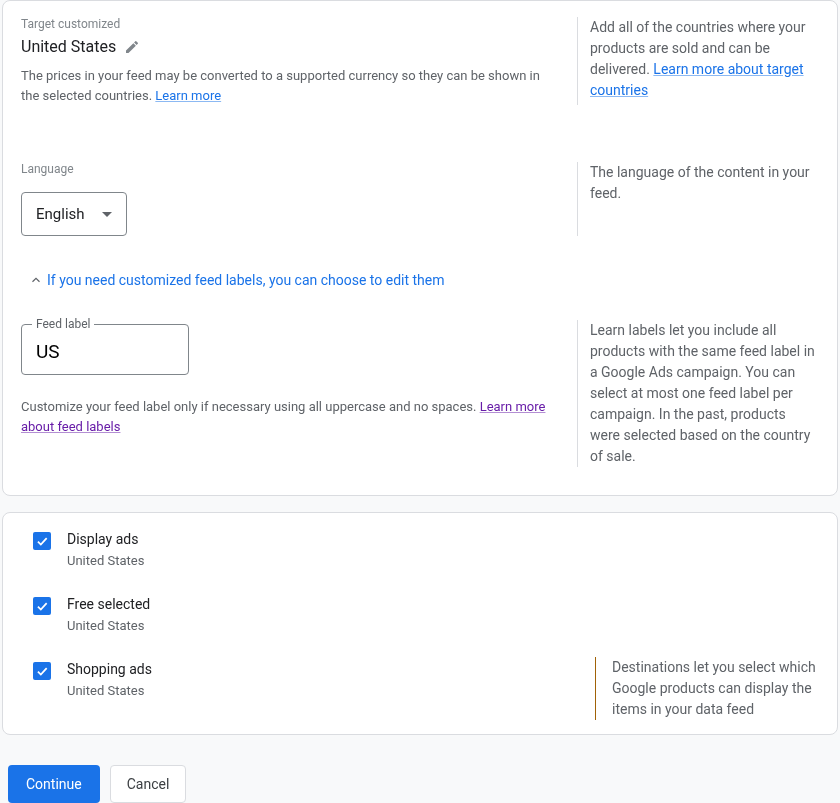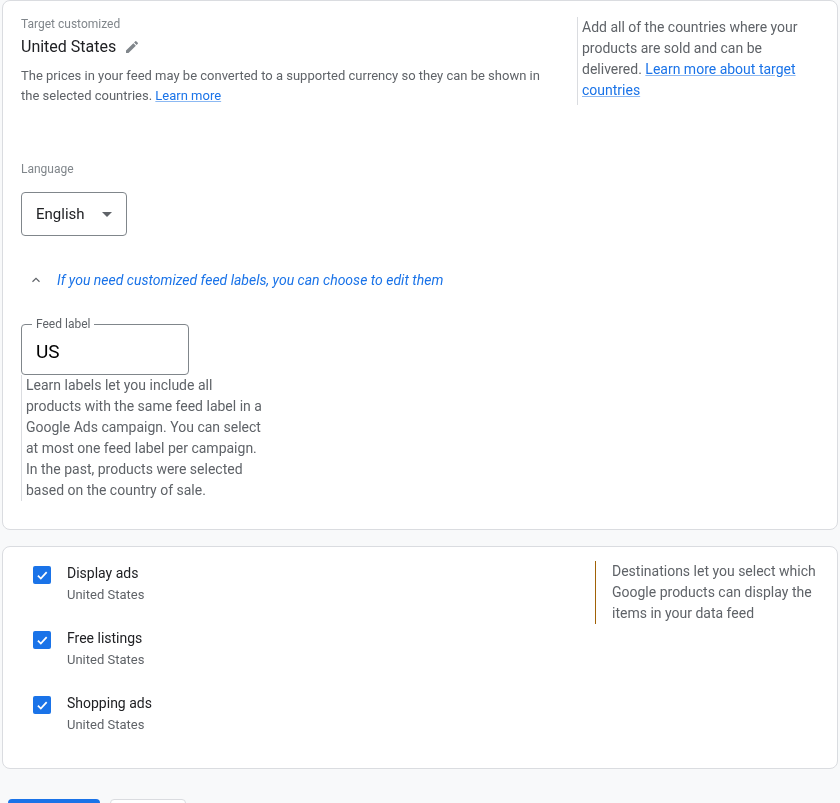--- a/index.html
+++ b/index.html
@@ -21,21 +21,21 @@
     display: flex;
     padding: 16px 18px;
   }
   .left-col {
     flex: 1;
     padding-right: 24px;
   }
   .right-col {
     width: 242px;
     border-left: 1px solid #dadce0;
-    padding-left: 4px;
+    padding-left: 12px;
     color: #5f6368;
     line-height: 1.5;
   }
   .field-label {
     font-size: 12px;
     color: #80868b;
     margin-bottom: 6px;
   }
   .country-row {
     display: flex;
@@ -80,26 +80,25 @@
   }
   .caret {
     width: 0; height: 0;
     border-left: 5px solid transparent;
     border-right: 5px solid transparent;
     border-top: 5px solid #5f6368;
   }
   .collapse-row {
     display: flex;
     align-items: center;
-    gap: 14px;
+    gap: 4px;
     padding: 20px 26px 8px 26px;
     color: #1a73e8;
     cursor: pointer;
     font-size: 14px;
-    font-style: italic;
   }
   .chevron-up {
     width: 14px; height: 14px;
     stroke: #5f6368;
     stroke-width: 2;
     fill: none;
   }
   .outlined-field {
     position: relative;
     border: 1px solid #80868b;
@@ -160,20 +159,21 @@
     font-size: 14px;
     color: #202124;
   }
   .dest-sub {
     font-size: 13px;
     color: #5f6368;
     margin-top: 6px;
   }
   .dest-section {
     display: flex;
+    align-items: flex-end;
   }
   .dest-left {
     flex: 1;
   }
   .dest-right {
     width: 242px;
     border-left: 1px solid #a16207;
     padding: 0 18px 0 16px;
     margin: 14px 0;
     color: #5f6368;
@@ -231,34 +231,40 @@
   </div>
 
   <div class="section" style="padding-top:4px;margin-top:37px;">
     <div class="left-col">
       <div class="field-label">Language</div>
       <div class="select-box">
         <span>English</span>
         <span class="caret"></span>
       </div>
     </div>
+    <div class="right-col">
+      <span>The language of the content in your feed.</span>
+    </div>
   </div>
 
   <div class="collapse-row">
     <svg class="chevron-up" viewBox="0 0 24 24">
       <polyline points="6 15 12 9 18 15"></polyline>
     </svg>
     <span>If you need customized feed labels, you can choose to edit them</span>
   </div>
 
-  <div class="section" style="padding-top:24px; padding-bottom:28px;flex-direction:column;">
+  <div class="section" style="padding-top:24px; padding-bottom:28px;">
     <div class="left-col">
       <div class="outlined-field">
         <span class="floating-label">Feed label</span>
         <input type="text" value="US" style="">
+      </div>
+      <div class="helper-text" style="margin-top:22px;">
+        <span>Customize your feed label only if necessary using all uppercase and no spaces. </span><a class="link visited">Learn more about feed labels</a>
       </div>
     </div>
     <div class="right-col">
       <span>Learn labels let you include all products with the same feed label in a Google Ads campaign. You can select at most one feed label per campaign. In the past, products were selected based on the country of sale.</span>
     </div>
   </div>
 
 </div>
 
 <div class="card">
@@ -276,21 +282,21 @@
             <div class="dest-sub">United States</div>
           </div>
         </div>
         <div class="dest-item">
           <div class="checkbox">
             <svg viewBox="0 0 24 24">
                 <polyline points="5 13 10 18 20 7"></polyline>
               </svg>
           </div>
           <div>
-            <div class="dest-label">Free listings</div>
+            <div class="dest-label">Free selected</div>
             <div class="dest-sub">United States</div>
           </div>
         </div>
         <div class="dest-item">
           <div class="checkbox">
             <svg viewBox="0 0 24 24">
                 <polyline points="5 13 10 18 20 7"></polyline>
               </svg>
           </div>
           <div>

